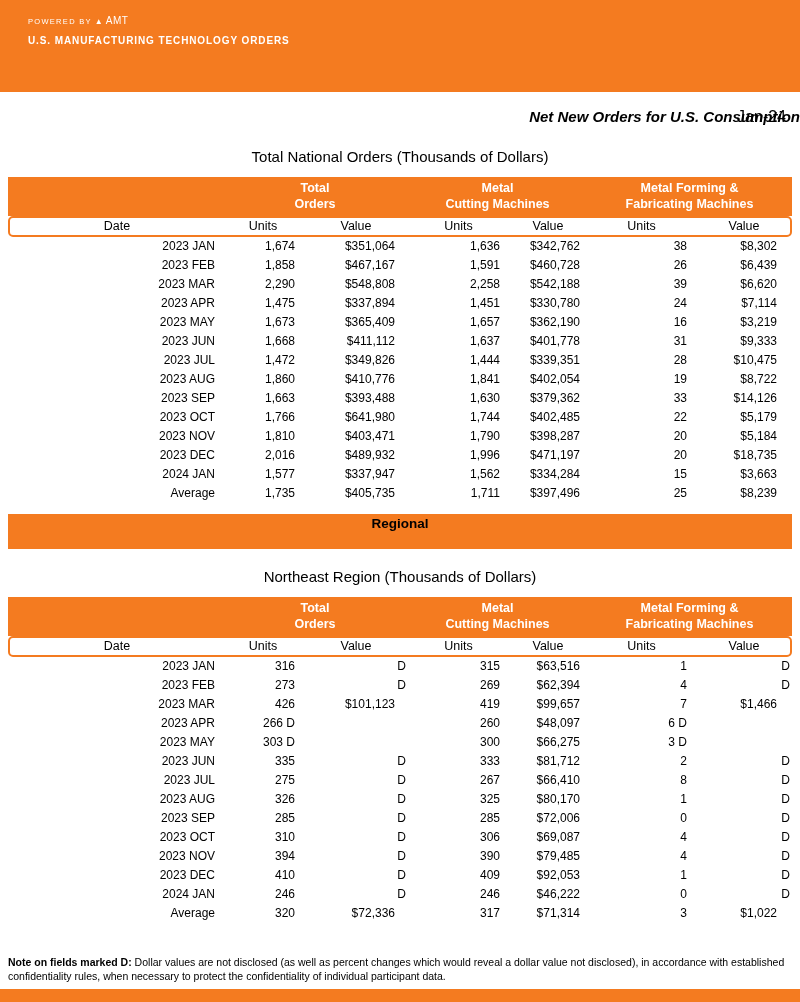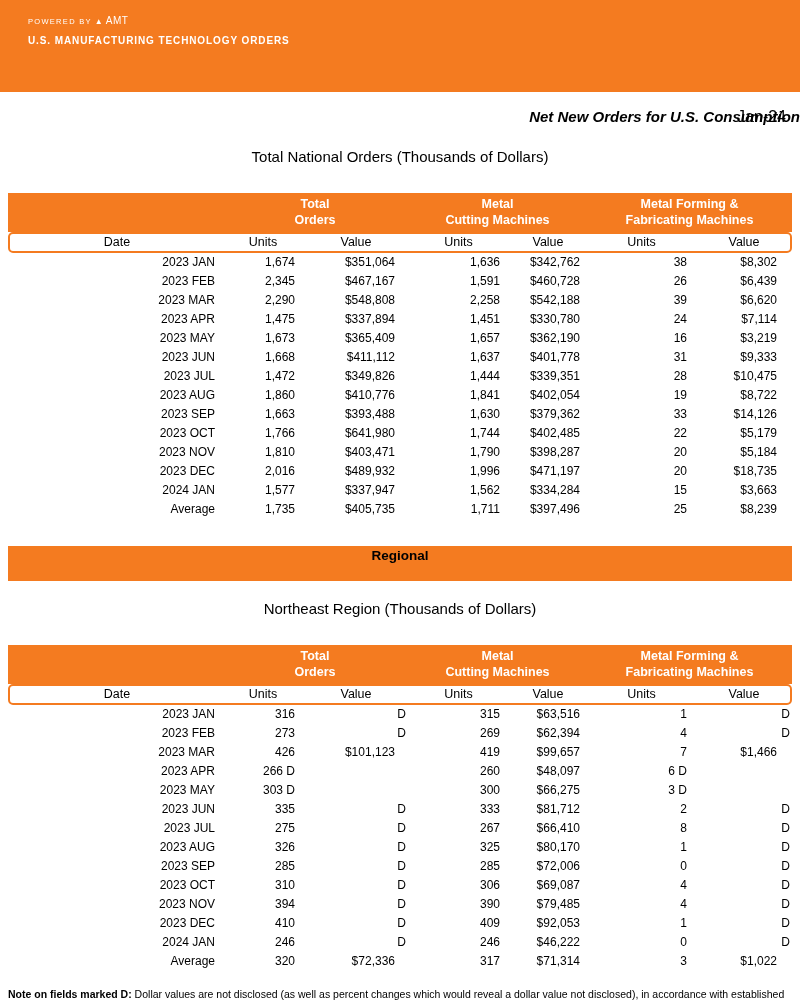--- a/index.html
+++ b/index.html
@@ -23,21 +23,21 @@
 
   
   .title-row { position: relative; margin-top: 15px; height: 20px; flex: 0 0 auto; }
   .doc-title { text-align: right; font-style: italic; font-weight: 700; font-size: 15px; line-height: 20px; }
   .period { position: absolute; right: 14px; top: 0; font-size: 16px; line-height: 20px; font-style: normal; font-weight: 400; }
 
   .section-title { text-align: center; font-size: 15px; font-weight: 400; margin: 21px 0 12px; flex: 0 0 auto; }
   .section-title.second { margin-top: 19px; }
 
   
-  .data-table { margin: 16px 8px; flex: 0 0 auto; }
+  .data-table { margin: 0 8px; flex: 0 0 auto; }
   .group-row {
     display: grid; grid-template-columns: 214px 186px 179px 205px;
     background: var(--orange); color: #fff; font-weight: 700; font-size: 12.5px;
     text-align: center; line-height: 1.28; padding: 3px 0 4px;
   }
   .row { display: grid; grid-template-columns: 214px 78px 108px 97px 82px 105px 100px; height: 19px; line-height: 19px; font-size: 12px; }
   .head-row {
     border: 2px solid var(--orange); border-radius: 5px; background: #fff;
     height: 21px; line-height: 16px; font-size: 12.5px;
   }
@@ -113,21 +113,21 @@
       <div class="c0">2023 JAN</div>
       <div class="c1">1,674</div>
       <div class="c2">$351,064</div>
       <div class="c3">1,636</div>
       <div class="c4">$342,762</div>
       <div class="c5">38</div>
       <div class="c6">$8,302</div>
     </div>
     <div class="row">
       <div class="c0">2023 FEB</div>
-      <div class="c1">2,345</div>
+      <div class="c1">1,858</div>
       <div class="c2">$467,167</div>
       <div class="c3">1,591</div>
       <div class="c4">$460,728</div>
       <div class="c5">26</div>
       <div class="c6">$6,439</div>
     </div>
     <div class="row">
       <div class="c0">2023 MAR</div>
       <div class="c1">2,290</div>
       <div class="c2">$548,808</div>

